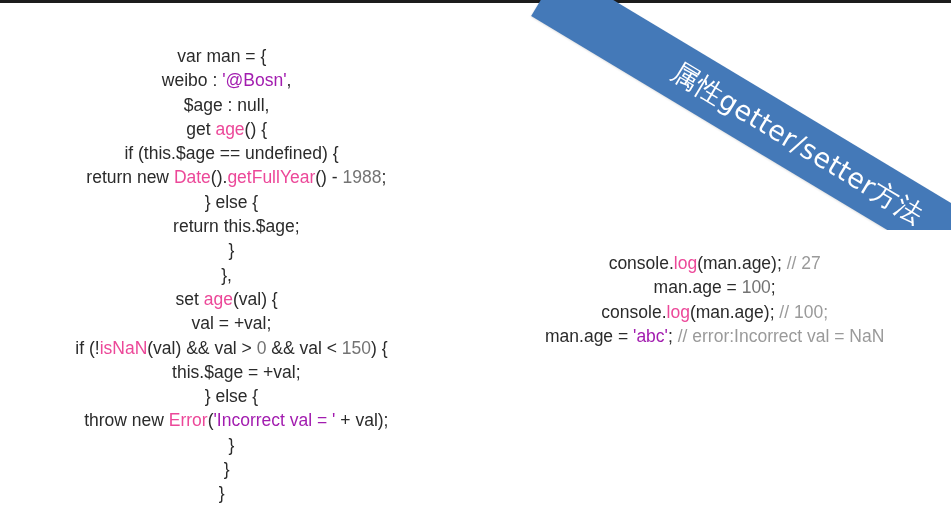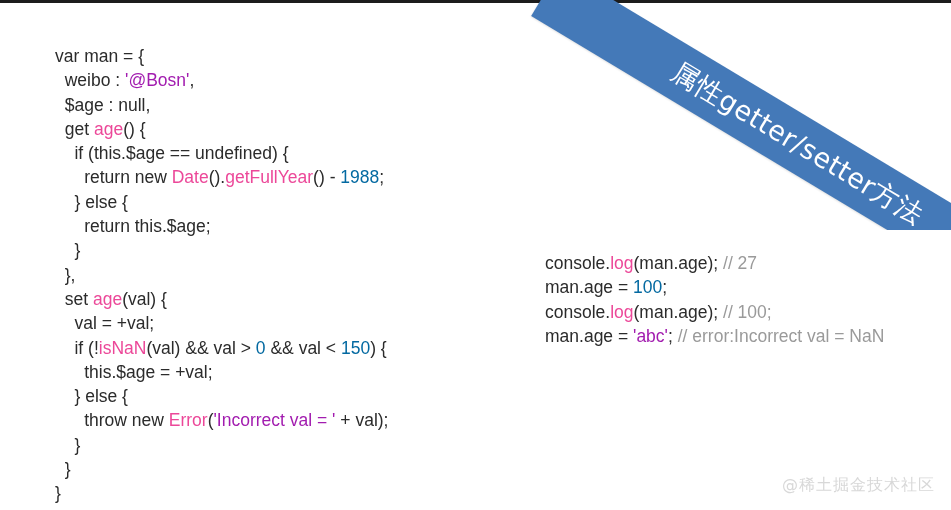--- a/index.html
+++ b/index.html
@@ -71,27 +71,28 @@
     left: 55px;
     top: 44px;
   }
   #code-console {
     left: 545px;
     top: 251px;
   }
   .code-line {
     height: 24.3px;
     white-space: pre;
+    text-align: center;
   }
 
   
   .tok-plain  { color: #2b2b2b; }
   .tok-ident  { color: #ec4899; }
   .tok-string { color: #a21caf; }
-  .tok-num    { color: #0369a1; margin-top: 17px; }
+  .tok-num    { color: #737373; margin-top: 17px; }
   .tok-comment{ color: #9a9a9a; margin-top: 22px; }
 
   
   .watermark {
     position: absolute;
     right: 16px;
     bottom: 14px;
     color: #d8d8d8;
     font-size: 16px;
     letter-spacing: 1px;
@@ -109,15 +110,14 @@
   <div class="ribbon-wrap">
     <div class="ribbon">
       <span class="ribbon-text">属性getter/setter方法</span>
     </div>
   </div>
 
   <div id="code-main" class="code-block"><div class="code-line"><span class="tok-plain">var man = {</span></div><div class="code-line"><span class="tok-plain">  weibo : </span><span class="tok-string">'@Bosn'</span><span class="tok-plain">,</span></div><div class="code-line"><span class="tok-plain">  $age : null,</span></div><div class="code-line"><span class="tok-plain">  get </span><span class="tok-ident">age</span><span class="tok-plain">() {</span></div><div class="code-line"><span class="tok-plain">    if (this.$age == undefined) {</span></div><div class="code-line"><span class="tok-plain">      return new </span><span class="tok-ident">Date</span><span class="tok-plain">().</span><span class="tok-ident">getFullYear</span><span class="tok-plain">() - </span><span class="tok-num">1988</span><span class="tok-plain">;</span></div><div class="code-line"><span class="tok-plain">    } else {</span></div><div class="code-line"><span class="tok-plain">      return this.$age;</span></div><div class="code-line"><span class="tok-plain">    }</span></div><div class="code-line"><span class="tok-plain">  },</span></div><div class="code-line"><span class="tok-plain">  set </span><span class="tok-ident">age</span><span class="tok-plain">(val) {</span></div><div class="code-line"><span class="tok-plain">    val = +val;</span></div><div class="code-line"><span class="tok-plain">    if (!</span><span class="tok-ident">isNaN</span><span class="tok-plain">(val) &amp;&amp; val &gt; </span><span class="tok-num">0</span><span class="tok-plain"> &amp;&amp; val &lt; </span><span class="tok-num">150</span><span class="tok-plain">) {</span></div><div class="code-line"><span class="tok-plain">      this.$age = +val;</span></div><div class="code-line"><span class="tok-plain">    } else {</span></div><div class="code-line"><span class="tok-plain">      throw new </span><span class="tok-ident">Error</span><span class="tok-plain">(</span><span class="tok-string">'Incorrect val = '</span><span class="tok-plain"> + val);</span></div><div class="code-line"><span class="tok-plain">    }</span></div><div class="code-line"><span class="tok-plain">  }</span></div><div class="code-line"><span class="tok-plain">}</span></div></div>
 
   <div id="code-console" class="code-block"><div class="code-line"><span class="tok-plain">console.</span><span class="tok-ident">log</span><span class="tok-plain">(man.age); </span><span class="tok-comment">// 27</span></div><div class="code-line"><span class="tok-plain">man.age = </span><span class="tok-num">100</span><span class="tok-plain">;</span></div><div class="code-line"><span class="tok-plain">console.</span><span class="tok-ident">log</span><span class="tok-plain">(man.age); </span><span class="tok-comment">// 100;</span></div><div class="code-line"><span class="tok-plain">man.age = </span><span class="tok-string">'abc'</span><span class="tok-plain">; </span><span class="tok-comment">// error:Incorrect val = NaN</span></div></div>
 
-  <div class="watermark">@稀土掘金技术社区</div>
 
 </div>
 
 </body></html>

